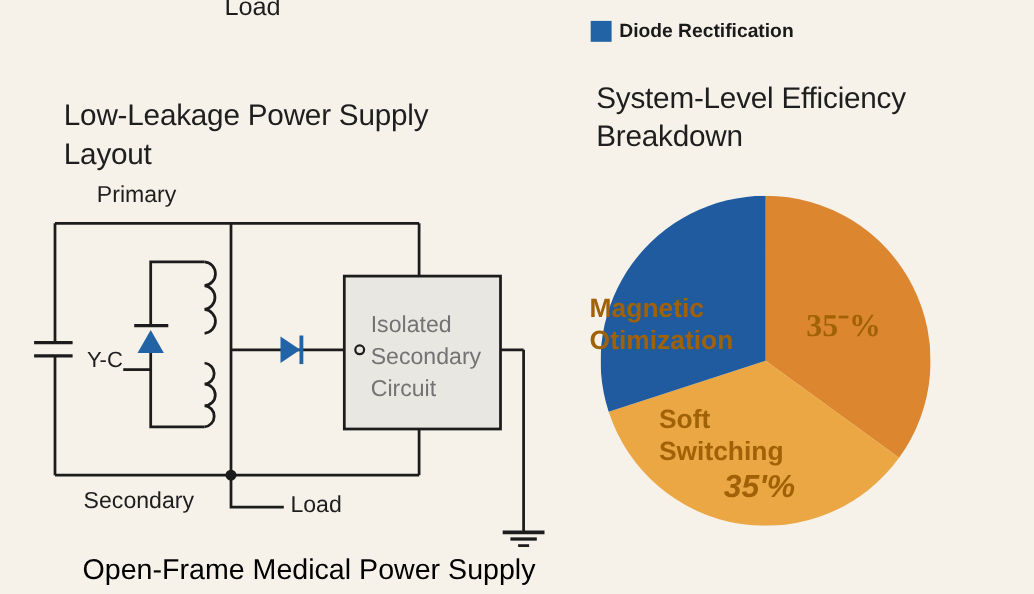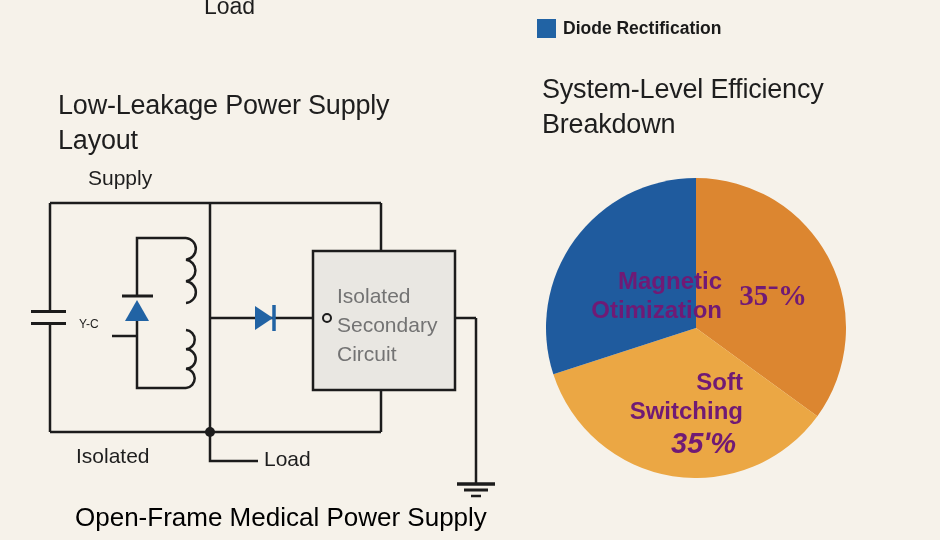--- a/index.html
+++ b/index.html
@@ -14,33 +14,33 @@
     font-size:27px;font-weight:400;color:#1e1e1e;
     text-align:left;line-height:35px;letter-spacing:-0.2px;
   }
   .caption{font-size:26px;color:#000000;white-space:nowrap;}
   .top-load{font-size:23px;color:#1e1e1e;}
   .legend{display:flex;align-items:center;}
   .legend-item{display:flex;align-items:center;gap:7px;}
   .legend-swatch{width:19px;height:19px;flex:0 0 auto;}
   .legend-label{font-size:17.5px;font-weight:600;color:#1a1a1a;white-space:nowrap;}
   .boxtext{font-size:21px;line-height:29px;color:#737373;}
-  .pie-label{color:#701a75;font-weight:700;text-align:right;}
+  .pie-label{color:#a16207;font-weight:700;text-align:left;}
   .pie-name{font-size:24px;line-height:29px;}
   .pie-pct{font-size:29px;}
   svg{display:block;}
 </style>
 </head>
 <body style="background-color: rgb(246, 242, 234);">
 
 <div class="abs top-load" style="left:204px;top:-7px;">Load</div>
 
 <div class="abs panel-title" style="left:58px;top:88px;width:380px;">Low-Leakage Power Supply Layout</div>
 
-<div class="abs lbl" style="left:88px;top:166px;">Supply</div>
+<div class="abs lbl" style="left:88px;top:166px;">Primary</div>
 
 <svg class="abs" style="left:0;top:0;" width="540" height="540" viewBox="0 0 540 540">
   <g stroke="#1c1c1c" stroke-width="2.5" fill="none">
 
     <path d="M50,203 H381"></path>
     <path d="M381,203 V251"></path>
     <path d="M50,203 V311 M50,324 V432"></path>
     <path d="M50,432 H381"></path>
     <path d="M210,203 V432"></path>
     <path d="M381,390 V432"></path>
@@ -68,25 +68,25 @@
 
     <path d="M210,432 V461 H258"></path>
   </g>
 
   <polygon points="125,321 149,321 137,300" fill="#2163a4"></polygon>
   <polygon points="255,306 255,330 273,318" fill="#2163a4"></polygon>
 
   <circle cx="210" cy="432" r="5" fill="#1c1c1c"></circle>
 </svg>
 
-<div class="abs lbl" style="left:79px;top:317px;font-size:12px;">Y-C</div>
+<div class="abs lbl" style="left:79px;top:317px;font-size:20px;">Y-C</div>
 
 <div class="abs boxtext" style="left:337px;top:281px;width:122px;">Isolated Secondary Circuit</div>
 
-<div class="abs lbl" style="left:76px;top:444px;">Isolated</div>
+<div class="abs lbl" style="left:76px;top:444px;">Secondary</div>
 
 <div class="abs lbl" style="left:264px;top:447px;">Load</div>
 
 <div class="abs caption" style="left:75px;top:502px;">Open-Frame Medical Power Supply</div>
 
 <div class="abs legend" style="left:537px;top:18px;">
   <div class="legend-item">
     <span class="legend-swatch" style="background-color: rgb(33, 99, 164);"></span>
     <span class="legend-label">Diode Rectification</span>
   </div>

